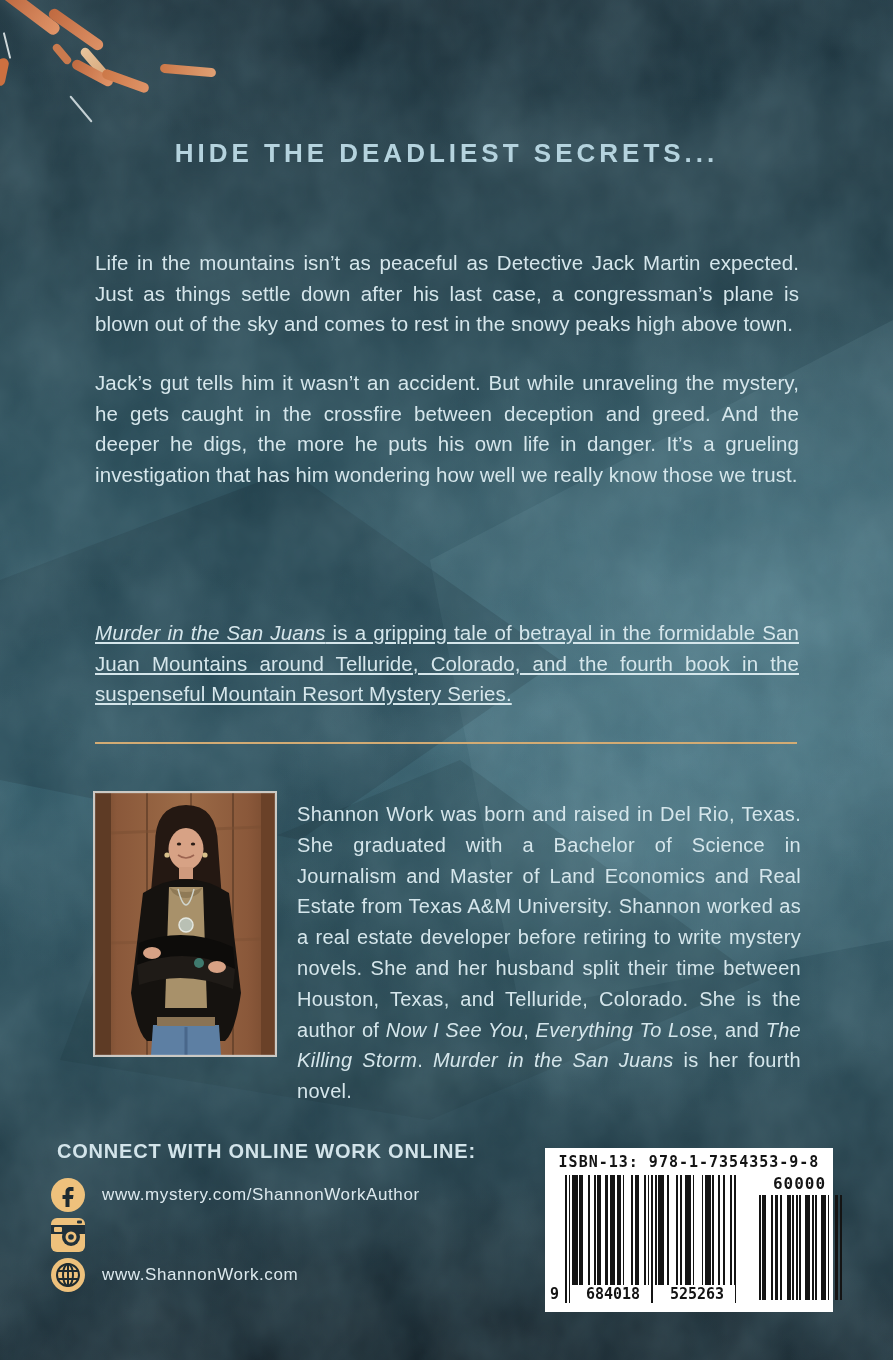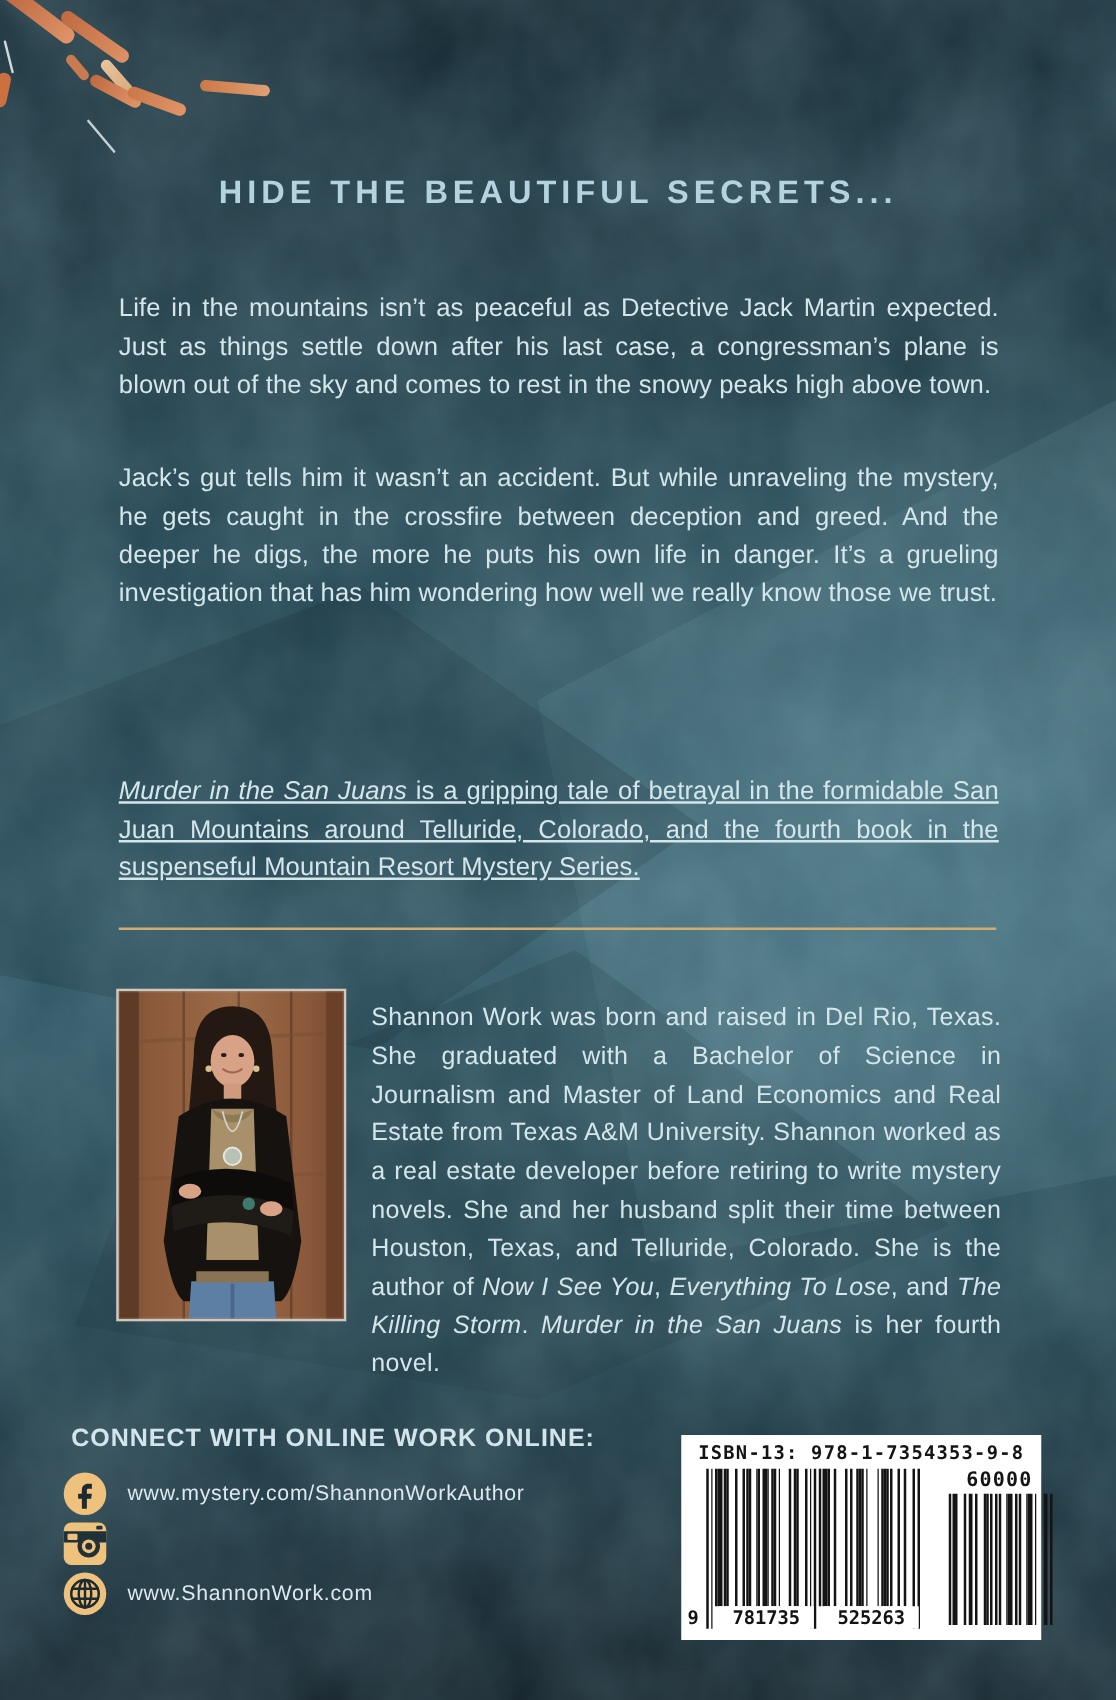--- a/index.html
+++ b/index.html
@@ -18,21 +18,21 @@
   .bg-art{position:absolute;inset:0;pointer-events:none;}
   .ember{position:absolute;border-radius:6px;}
   .headline{
     position:absolute;left:0;right:0;top:131px;text-align:center;
     color:#b5d3de;font-weight:700;font-size:26px;letter-spacing:4px;line-height:45px;
   }
   .blurb{
     position:absolute;left:95px;width:704px;color:#d5e6eb;
     font-size:20.5px;line-height:30.5px;text-align:justify;letter-spacing:.1px;
   }
-  .p1{top:232px;} .p2{top:368px;} .p3{top:526px;} .p4{top:618px;text-decoration:underline;}
+  .p1{top:248px;} .p2{top:368px;} .p3{top:526px;} .p4{top:618px;text-decoration:underline;}
   .divider{position:absolute;left:95px;top:742px;width:702px;height:2px;background:#d2ab74;}
   .photo{position:absolute;left:93px;top:791px;width:180px;height:262px;border:2px solid #cbc9c4;background:#8f5f3e;}
   .bio{
     position:absolute;left:297px;top:799px;width:504px;color:#d5e6eb;
     font-size:20px;line-height:30.8px;text-align:justify;letter-spacing:.3px;
   }
   .connect-heading{
     position:absolute;left:57px;top:1140px;color:#d3e4ea;font-weight:700;
     font-size:20px;letter-spacing:.8px;
   }
@@ -89,21 +89,21 @@
     <div class="ember" style="left:76px;top:58px;width:36px;height:9px;background:linear-gradient(90deg,#e6c49c,#d8a87c);transform:rotate(49deg);"></div>
     <div class="ember" style="left:70px;top:68px;width:45px;height:10px;background:linear-gradient(90deg,#c06a40,#e09468);transform:rotate(28deg);"></div>
     <div class="ember" style="left:101px;top:76px;width:49px;height:10px;background:linear-gradient(90deg,#cc7848,#e09468);transform:rotate(20deg);"></div>
     <div class="ember" style="left:-4px;top:58px;width:11px;height:28px;background:#cc7040;transform:rotate(12deg);"></div>
     <div class="ember" style="left:160px;top:66px;width:56px;height:9px;background:linear-gradient(90deg,#cc7848,#dfa074);transform:rotate(5deg);"></div>
     <div class="ember" style="left:6px;top:32px;width:2px;height:27px;background:#cfd8da;transform:rotate(-14deg);"></div>
     <div class="ember" style="left:80px;top:92px;width:2px;height:34px;background:#c4d0d4;transform:rotate(-40deg);"></div>
   </div>
 
   <div class="headline">
-    <div>HIDE THE BEAUTIFUL SECRETS...</div>
+    <div>HIDE THE DEADLIEST SECRETS...</div>
   </div>
 
   <p class="blurb p1" style="margin:0">Life in the mountains isn’t as peaceful as Detective Jack Martin expected. Just as things settle down after his last case, a congressman’s plane is blown out of the sky and comes to rest in the snowy peaks high above town.</p>
   <p class="blurb p2" style="margin:0">Jack’s gut tells him it wasn’t an accident. But while unraveling the mystery, he gets caught in the crossfire between deception and greed. And the deeper he digs, the more he puts his own life in danger. It’s a grueling investigation that has him wondering how well we really know those we trust.</p>
   <p class="blurb p4" style="margin:0"><span style="font-style: italic;">Murder in the San Juans</span><span> is a gripping tale of betrayal in the formidable San Juan Mountains around Telluride, Colorado, and the fourth book in the suspenseful Mountain Resort Mystery Series.</span></p>
 
   <div class="divider"></div>
 
   <div class="photo">
     <svg width="180" height="262" viewBox="0 0 180 262">
@@ -337,18 +337,18 @@
         <div style="width: 1.8px; height: 105px; background: transparent;"></div>
         <div style="width: 1.8px; height: 105px; background: transparent;"></div>
         <div style="width: 1.8px; height: 105px; background: transparent;"></div>
         <div style="width: 1.8px; height: 105px; background: rgb(20, 20, 20);"></div>
         <div style="width: 1.8px; height: 105px; background: rgb(20, 20, 20);"></div>
         <div style="width: 1.8px; height: 105px; background: transparent;"></div>
         <div style="width: 1.8px; height: 105px; background: rgb(20, 20, 20);"></div>
       </div>
     <div class="digits-row">
       <span class="dg dg-lead" style="left:4px;">9</span>
-      <span class="dg" style="left:30px;width:74px;">781735</span>
+      <span class="dg" style="left:30px;width:74px;">684018</span>
       <span class="dg" style="left:114px;width:74px;">525263</span>
     </div>
   </div>
 
 </div>
 
 </body></html>

